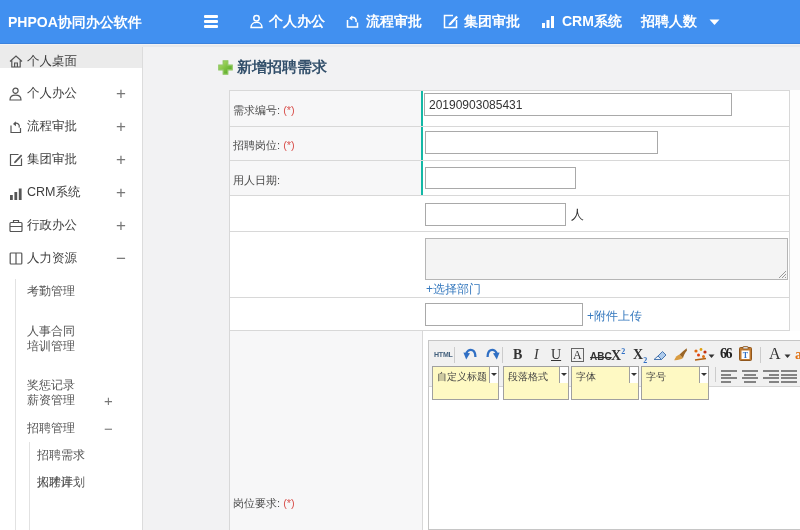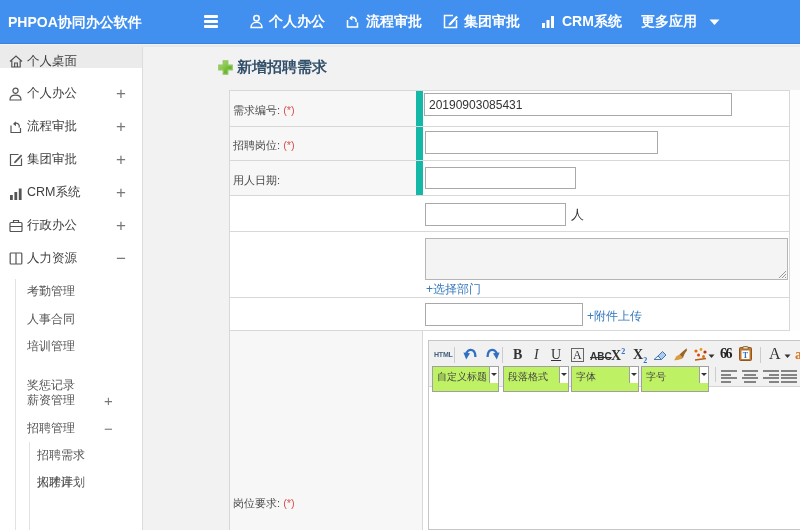--- a/index.html
+++ b/index.html
@@ -25,31 +25,31 @@
 .s-item .pm { position:absolute; left:104px; top:0; line-height:27px; font-size:15px; color:#777; }
 #vline2 { left:15px; top:279px; width:1px; height:251px; background:#e2e2e2; }
 #vline3 { left:29px; top:442px; width:1px; height:88px; background:#e2e2e2; }
 
 
 #whiter { left:790px; top:90px; width:10px; height:440px; background:#fdfdfd; }
 #title { left:237px; top:58px; font-size:15px; font-weight:bold; color:#33506b; }
 
 
 .row { position:absolute; left:229px; width:561px; border-left:1px solid #d8d8d8; border-right:1px solid #d8d8d8; border-bottom:1px solid #d8d8d8; background:#fff; }
-.lbl { position:absolute; left:0; top:0; bottom:0; width:193px; background:#f7f7f8; border-right:7px solid #14b8a6; }
+.lbl { position:absolute; left:0; top:0; bottom:0; width:193px; background:#f7f7f8; border-right:2px solid #14b8a6; }
 .lbl > span { position:absolute; left:3px; font-size:11px; color:#4a4a4a; }
 .req { color:#d9534f; }
 .ipt { position:absolute; background:#fff; border:1px solid #a9a9a9; font-size:12px; color:#333; padding-left:4px; font-family:"Liberation Sans",sans-serif; }
 .lnk { position:absolute; font-size:12px; color:#3679be; }
 
 
 .tb { position:absolute; top:6px; font-size:13px; color:#333; }
 .tserif { font-family:"Liberation Serif", serif; font-size:14px; }
 .tsep { top:6px; width:1px; height:16px; background:#ccc; }
-.dd { position:absolute; top:25px; height:26px; background:#bef264; border:1px solid #a0a0a0;padding-left:11px; }
+.dd { position:absolute; top:25px; height:34px; background:#fef9c3; border:1px solid #a0a0a0;padding-left:11px; }
 .dd span { position:absolute; left:4px; top:3px; font-size:10px; color:#444; }
 .dd:after { content:""; position:absolute; right:0; top:0; width:8px; height:16px; border-left:1px solid #a0a0a0; background:#fff; }
 .dd:before { content:""; position:absolute; right:1px; top:6px; width:0; height:0; border-left:3px solid transparent; border-right:3px solid transparent; border-top:3.5px solid #333; z-index:2; }
 .align { top:29px; }
 .align i { display:block; height:2px; background:#848484; margin-bottom:1.5px; }
 </style>
 </head>
 <body>
 
 <div class="abs" id="topbar"></div>
@@ -74,21 +74,21 @@
     <path d="M10 1.5 H1.5 V13.5 H13.5 V6" fill="none" stroke="#fff" stroke-width="1.5"></path>
     <path d="M6 9.5 L13.3 1.8 L15 3.3 L7.8 11 L5.5 11.6 Z" fill="#fff" stroke="none"></path>
   </svg>
 <div class="abs nav-item" style="left:464px;">集团审批</div>
 <svg class="abs nav-ico" style="left:541px; top:15px;" width="15" height="14" viewBox="0 0 15 14">
     <rect x="1" y="8" width="3" height="5" fill="#fff"></rect>
     <rect x="5.5" y="5" width="3" height="8" fill="#fff"></rect>
     <rect x="10" y="1" width="3" height="12" fill="#fff"></rect>
   </svg>
 <div class="abs nav-item" style="left:562px;">CRM系统</div>
-<div class="abs nav-item" style="left:641px;">更多应用</div>
+<div class="abs nav-item" style="left:641px;">招聘人数</div>
 <svg class="abs" style="left:709px; top:19px;" width="11" height="7" viewBox="0 0 11 7">
     <path d="M0.5 0.5 L5.5 6 L10.5 0.5 Z" fill="#fff"></path>
   </svg>
 
 <div class="abs" id="sidebar"></div>
 <div class="abs" id="vline2"></div>
 <div class="abs" id="vline3"></div>
 <div class="abs shadowline"></div>
 <div class="abs m-item" style="top:45px; background:#ebebeb;">
   <svg width="14" height="13" viewBox="0 0 14 13">
@@ -142,21 +142,21 @@
   <svg width="14" height="13" viewBox="0 0 14 13">
       <rect x="1.2" y="1" width="11.6" height="11" rx="0.8" fill="none" stroke="#555" stroke-width="1.2"></rect>
       <path d="M7 1 V12" stroke="#555" stroke-width="1.2"></path>
     </svg>
   <span class="txt">人力资源</span>
     <span class="pm">−</span>
 </div>
 <div class="abs s-item" style="top:278px;">
     <span class="txt" style="left:27px;">考勤管理</span>
   </div>
-<div class="abs s-item" style="top:306px;">
+<div class="abs s-item" style="top:318px;">
     <span class="txt" style="left:27px;">人事合同</span>
   </div>
 <div class="abs s-item" style="top:333px;">
     <span class="txt" style="left:27px;">培训管理</span>
   </div>
 <div class="abs s-item" style="top:360px;">
     <span class="txt" style="left:27px;margin-top:12px;">奖惩记录</span>
   </div>
 <div class="abs s-item" style="top:387px;">
     <span class="txt" style="left:27px;">薪资管理</span>

